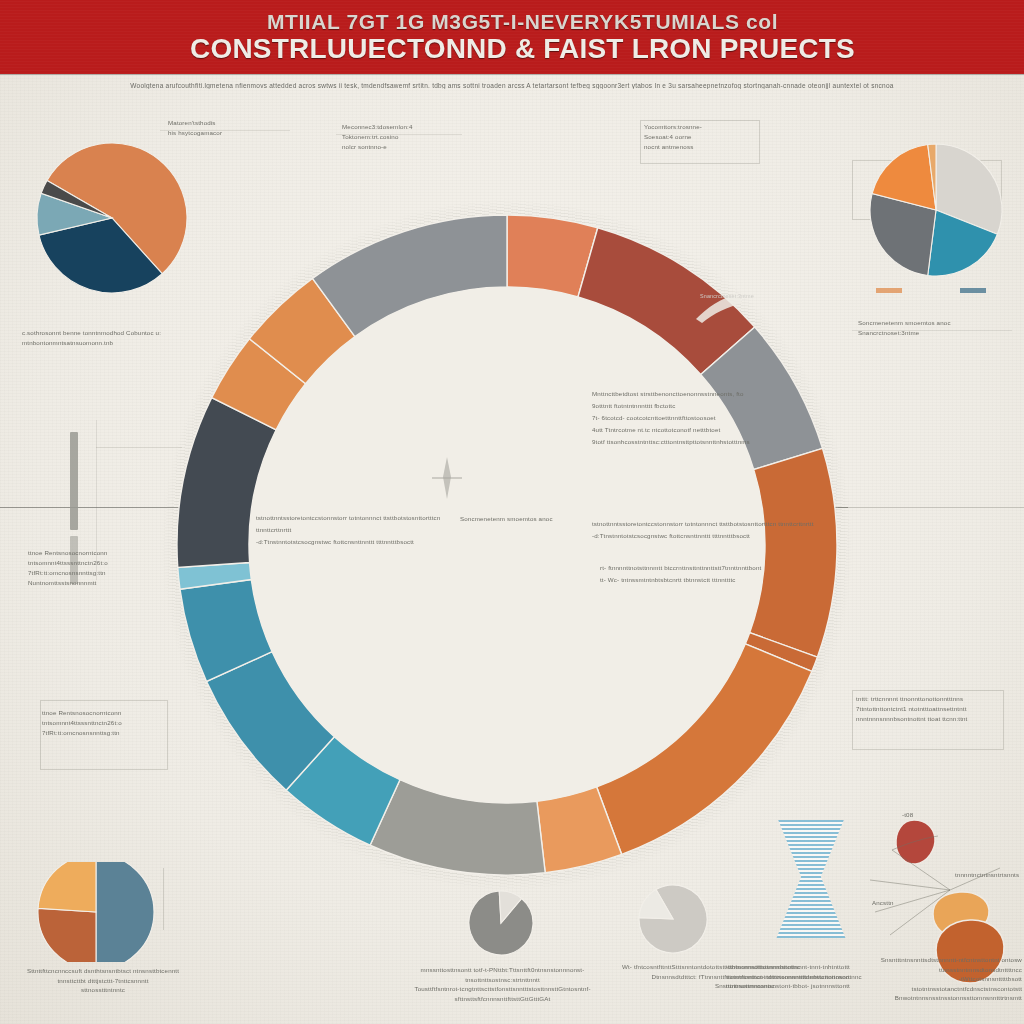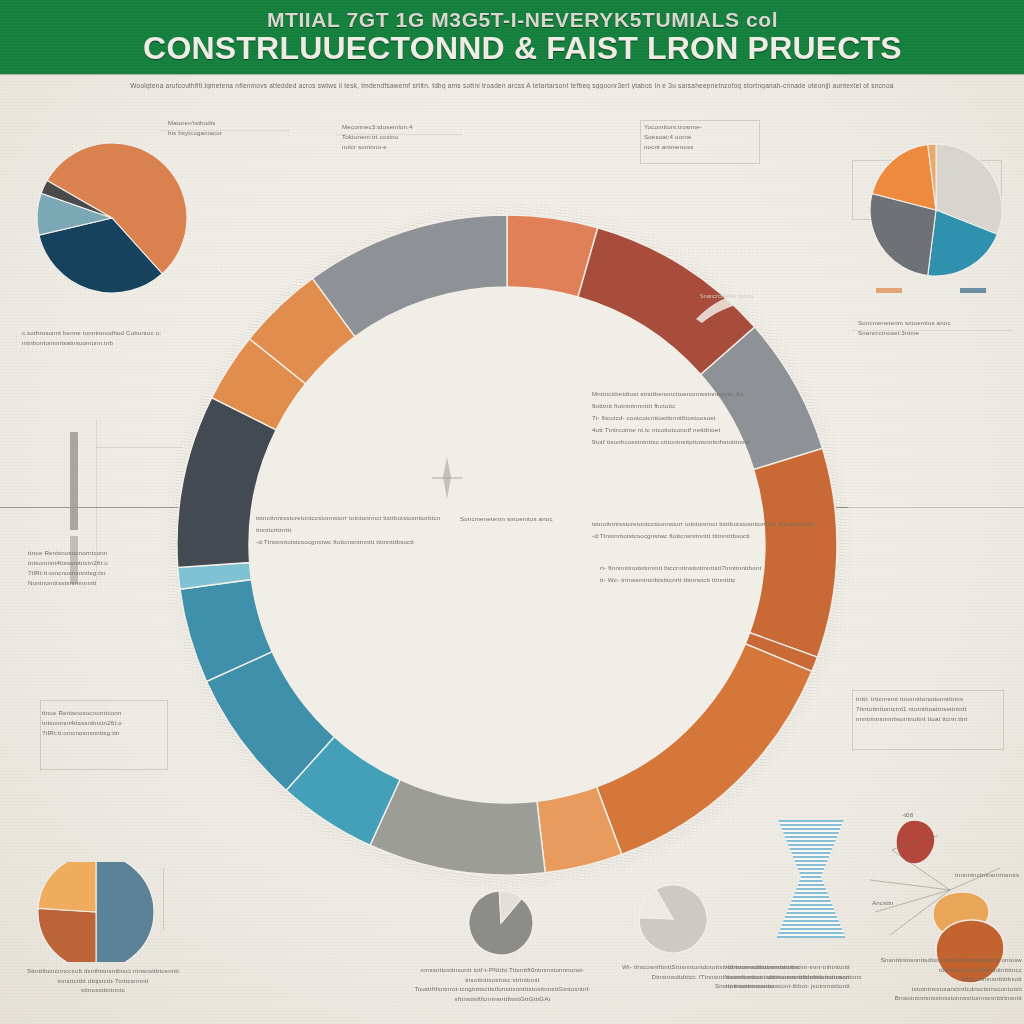--- a/index.html
+++ b/index.html
@@ -16,40 +16,40 @@
     background:
       repeating-linear-gradient(0deg, rgba(120,120,110,.030) 0 1px, rgba(255,255,255,0) 1px 3px),
       repeating-linear-gradient(90deg, rgba(120,120,110,.022) 0 1px, rgba(255,255,255,0) 1px 4px),
       radial-gradient(circle at 50% 45%, #f6f3ed 0%, #efece5 62%, #e6e2d9 100%);
     pointer-events:none;
   }
 
   
   #headerband {
     position:absolute; left:0; top:0; width:1024px; height:74px;
-    background:#15803d;
+    background:#b91c1c;
     box-shadow:0 1px 0 rgba(0,0,0,.25);
   }
   #headerband::before{
     content:""; position:absolute; inset:0;
     background:repeating-linear-gradient(0deg, rgba(255,255,255,.025) 0 1px, rgba(0,0,0,0) 1px 3px);
   }
   #header-inner{
     position:absolute; left:215px; top:0; width:615px; height:74px;
     display:flex; flex-direction:column; align-items:center; justify-content:center;
     text-align:center;
   }
   .title-line1{
     color:#d9d6cf; font-size:21px; font-weight:bold; letter-spacing:.6px;
     line-height:1.05; white-space:nowrap;
     text-shadow:0 1px 1px rgba(0,0,0,.45);
     filter:blur(.28px);
   }
   .title-line2{
-    color:#efece6; font-size:32px; font-weight:bold; letter-spacing:.2px;
+    color:#efece6; font-size:28px; font-weight:bold; letter-spacing:.2px;
     line-height:1.05; white-space:nowrap; margin-top:1px;
     text-shadow:0 1px 1px rgba(0,0,0,.5);
     filter:blur(.15px);
   }
 
   
   #subtitle{
     position:absolute; left:0; top:82px; width:1024px;
     text-align:center;
     font-size:6.5px; color:#6a6a64; letter-spacing:.25px;

